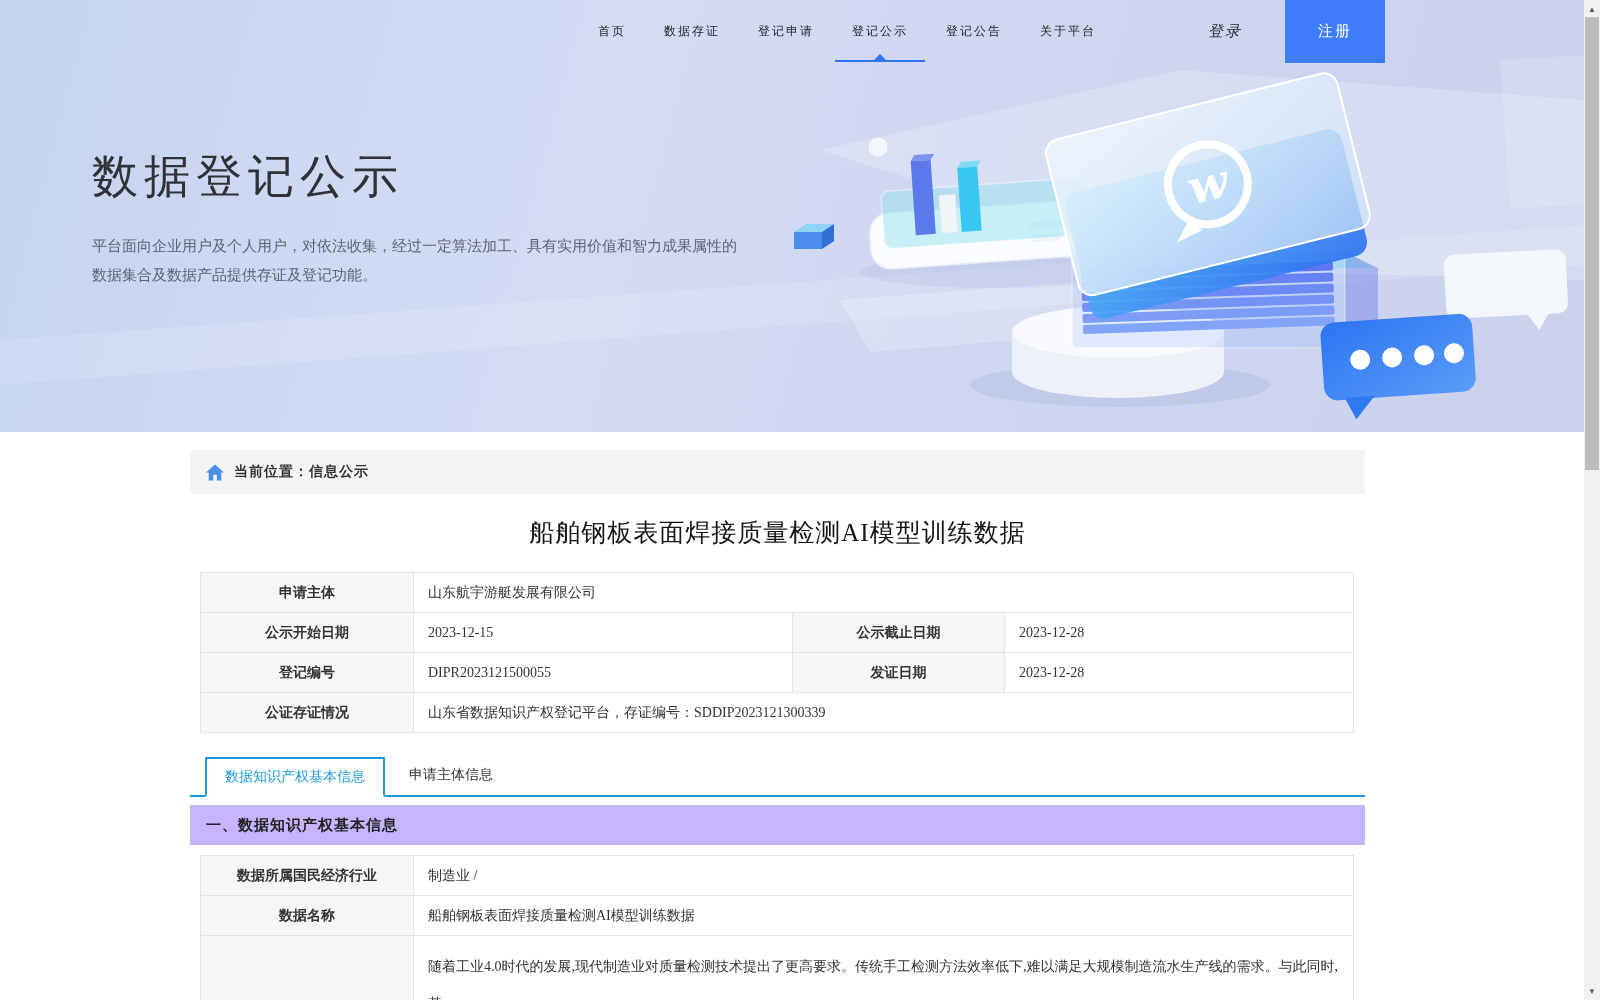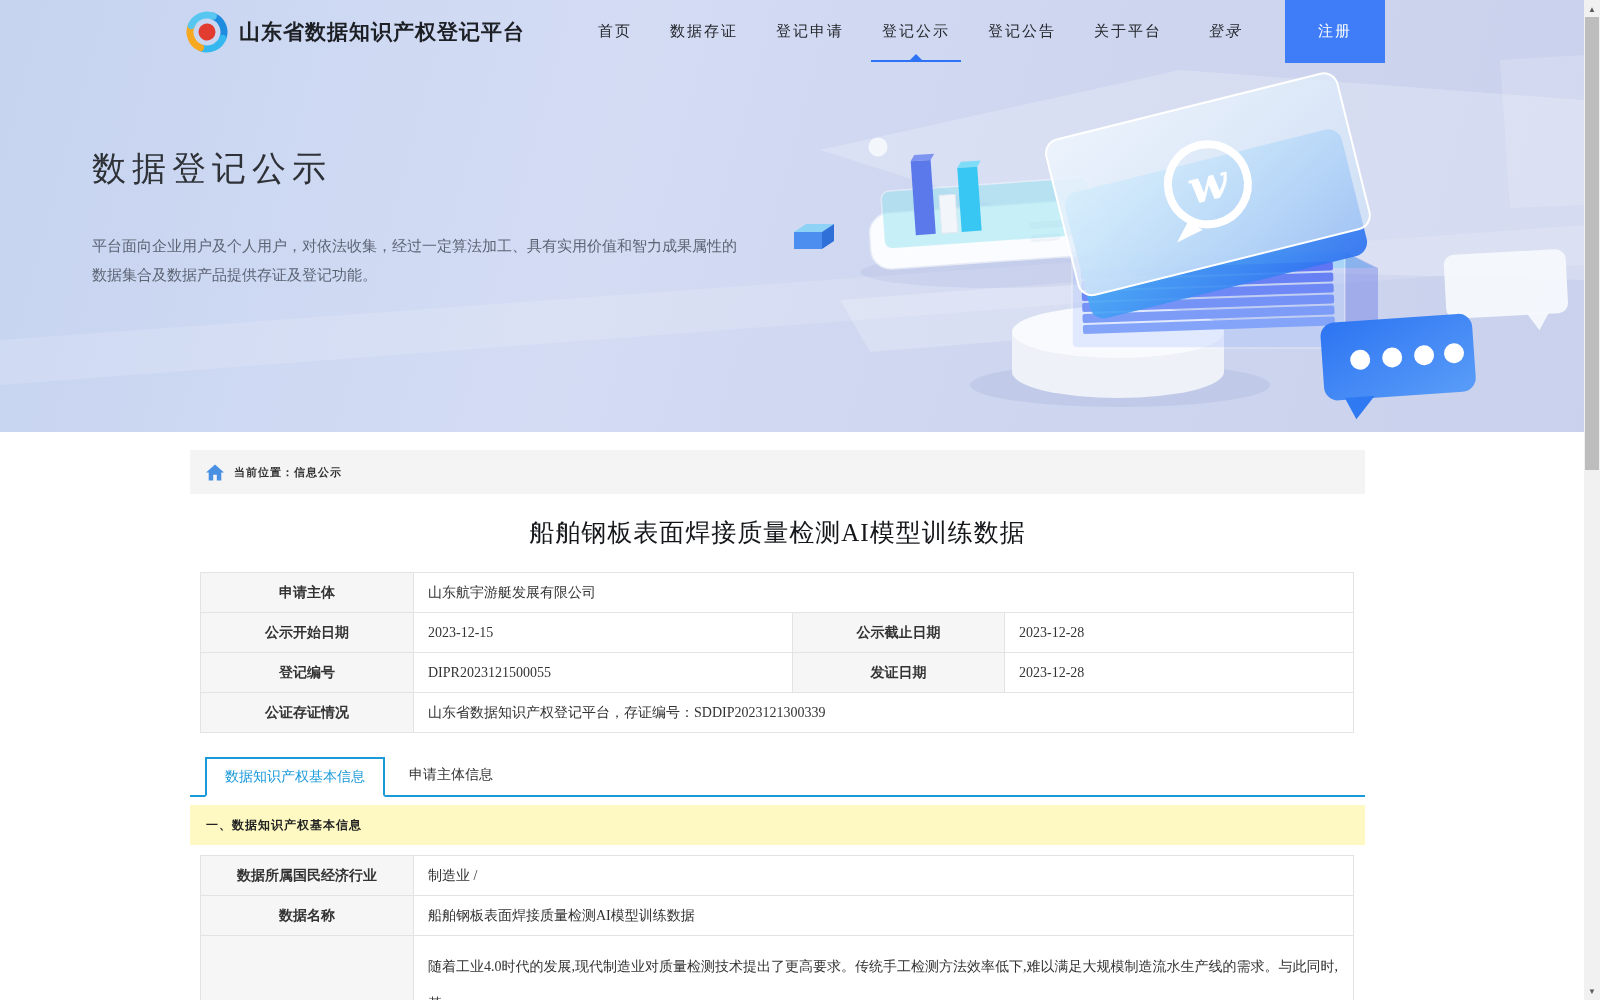--- a/index.html
+++ b/index.html
@@ -10,61 +10,61 @@
   
   .hero { position:absolute; top:0; left:0; width:1584px; height:432px; overflow:hidden;
           background:linear-gradient(105deg,#c6d4f0 0%,#d4dcf4 38%,#cdd5ef 70%,#c9d1ec 100%); }
   .hero-art { position:absolute; top:0; left:0; }
 
   
   .topnav { position:absolute; top:0; left:0; width:1584px; height:63px; z-index:5; }
   .brand { position:absolute; left:185px; top:0; height:63px; display:flex; align-items:center; gap:10px; }
   .brand-title { font-size:21px; font-weight:600; color:#1c1f24; letter-spacing:1px; }
   .nav-items { position:absolute; left:598px; top:0; height:63px; display:flex; gap:38px; list-style:none; }
-  .nav-item { position:relative; height:63px; display:flex; align-items:center; font-size:15px;
+  .nav-item { position:relative; height:63px; display:flex; align-items:center; font-size:12px;
               letter-spacing:2px; color:#23262b; cursor:pointer; white-space:nowrap; }
   .active-marker { position:absolute; bottom:1px; left:50%; transform:translateX(-50%); width:90px; height:2px; background:#2e73f5; }
   .active-marker .tri { position:absolute; top:-6px; left:50%; transform:translateX(-50%); width:0; height:0;
               border-left:6px solid transparent; border-right:6px solid transparent; border-bottom:6px solid #2e73f5; }
   .login-link { position:absolute; left:1208px; top:0; height:63px; display:flex; align-items:center;
               font-size:15px; letter-spacing:2px; color:#23262b; cursor:pointer;font-style:italic; }
   .register-btn { position:absolute; left:1285px; top:0; width:100px; height:63px; border:none; cursor:pointer;
               background:#3f7df8; color:#ffffff; font-size:15px; letter-spacing:2px;
               font-family:"Liberation Sans","DejaVu Sans",sans-serif; }
 
   
   .hero-title { position:absolute; left:92px; top:146px; font-family:"Liberation Serif","DejaVu Serif",serif;
-              font-weight:400; font-size:34px; letter-spacing:6px; color:#2e3237; z-index:3; }
+              font-weight:400; font-size:46px; letter-spacing:6px; color:#2e3237; z-index:3; }
   .hero-desc { position:absolute; left:92px; top:231px; width:710px; font-size:15px; line-height:29px;
               color:#5c6474; white-space:pre-line; z-index:3; }
 
   
   .main { position:absolute; top:432px; left:0; width:1584px; }
   .container { width:1175px; margin-left:190px; position:relative; }
 
   .breadcrumb-bar { margin-top:18px; height:44px; background:#f4f4f4; display:flex; align-items:center; padding-left:16px; gap:10px; }
-  .breadcrumb-text { font-size:11px; font-weight:600; color:#333; letter-spacing:1px; }
+  .breadcrumb-text { font-size:14px; font-weight:600; color:#333; letter-spacing:1px; }
 
   .detail-title { margin-top:22px; height:30px; text-align:center; font-family:"Liberation Serif","DejaVu Serif",serif;
               font-weight:400; font-size:25px; color:#14161a; letter-spacing:1px; }
 
   table.kv { border-collapse:collapse; margin-left:10px; margin-top:26px; table-layout:fixed; }
   table.kv td { border:1px solid #e3e3e3; height:40px; font-size:14px; color:#333; }
   td.lbl { background:#f6f6f6; text-align:center; font-weight:700; }
   td.val { padding:0 14px; font-family:"Liberation Serif","DejaVu Serif",serif; color:#222; text-align:left; }
   .w1 { width:213px; } .w2 { width:379px; } .w3 { width:212px; } .w4 { width:349px; }
 
   .tabs { margin-top:22px; padding-left:15px; display:flex; align-items:flex-end; border-bottom:2px solid #1a9ad9; height:42px; }
   .tab { height:40px; display:flex; align-items:center; justify-content:center; font-size:14px; cursor:pointer; }
   .tab.active { width:180px; border:2px solid #1a9ad9; border-bottom:2px solid #ffffff; margin-bottom:-2px;
               background:#fff; color:#1a9ad9; }
   .tab.plain { padding:0 24px; color:#333; }
 
-  .section-heading { margin-top:8px; height:40px; background:#fef9c3; display:flex; align-items:center;
-              padding-left:16px; font-size:12px; font-weight:700; color:#222; letter-spacing:1px; }
+  .section-heading { margin-top:8px; height:40px; background:#c4b5fd; display:flex; align-items:center;
+              padding-left:16px; font-size:15px; font-weight:700; color:#222; letter-spacing:1px; }
 
   table.info { margin-top:10px; }
   td.desc-lbl { height:200px; }
   td.desc-val { padding:12px 14px; line-height:37px; vertical-align:top; }
 
   
   .scrollbar { position:absolute; right:0; top:0; width:16px; height:1000px; background:#f1f1f1; z-index:9; }
   .sb-arrow { position:absolute; left:0; width:16px; height:16px; display:flex; align-items:center; justify-content:center;
               font-size:8px; color:#5a5a5a; cursor:pointer; }
   .sb-arrow.up { top:1px; } .sb-arrow.down { bottom:1px; }
@@ -161,32 +161,20 @@
         <rect x="1322" y="318" width="152" height="78" rx="14" fill="url(#bubbleBlue)"></rect>
         <polygon points="1342,394 1372,394 1352,416" fill="#2f79f3"></polygon>
         <circle cx="1360" cy="357" r="10" fill="#ffffff"></circle>
         <circle cx="1392" cy="357" r="10" fill="#ffffff"></circle>
         <circle cx="1424" cy="357" r="10" fill="#ffffff"></circle>
         <circle cx="1454" cy="357" r="10" fill="#ffffff"></circle>
       </g>
     </svg>
 
     <nav class="topnav">
-      <div class="brand">
-        <svg width="44" height="44" viewBox="0 0 44 44" style="transform:rotate(22deg)">
-          <g fill="none" stroke-linecap="round">
-            <path d="M22 5 A17 17 0 0 1 39 22" stroke="#1f8ce0" stroke-width="7"></path>
-            <path d="M39 22 A17 17 0 0 1 22 39" stroke="#35b8f0" stroke-width="7"></path>
-            <path d="M22 39 A17 17 0 0 1 5 22" stroke="#f6a821" stroke-width="7"></path>
-            <path d="M5 22 A17 17 0 0 1 22 5" stroke="#57c7f2" stroke-width="7"></path>
-          </g>
-          <circle cx="22" cy="22" r="8.5" fill="#e23c30"></circle>
-        </svg>
-        <span class="brand-title">山东省数据知识产权登记平台</span>
-      </div>
 
       <ul class="nav-items">
         <li class="nav-item">
             <span>首页</span>
           </li>
         <li class="nav-item">
             <span>数据存证</span>
           </li>
         <li class="nav-item">
             <span>登记申请</span>

